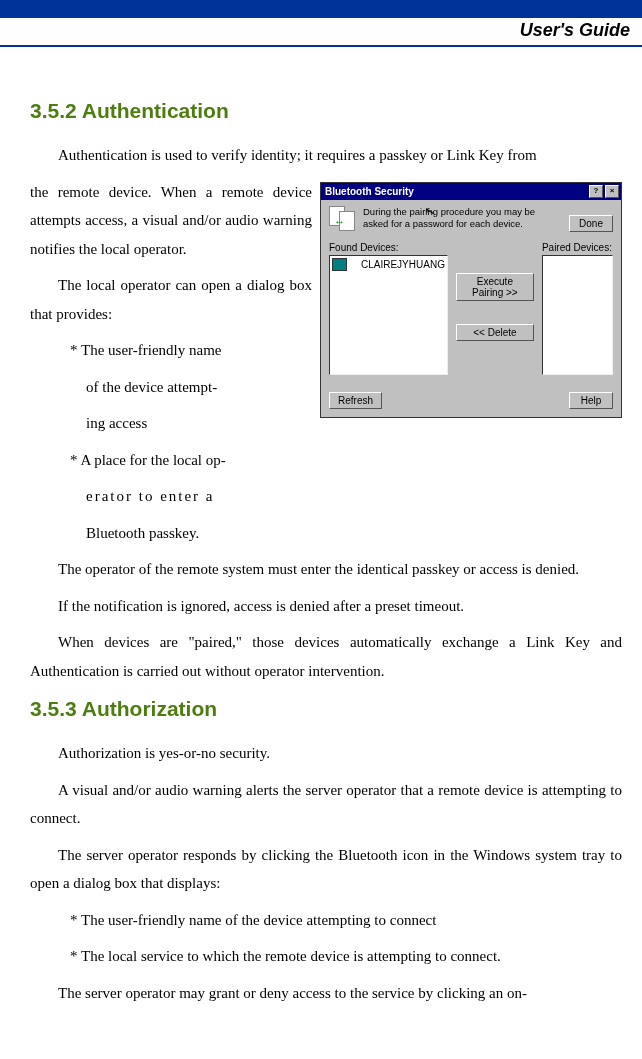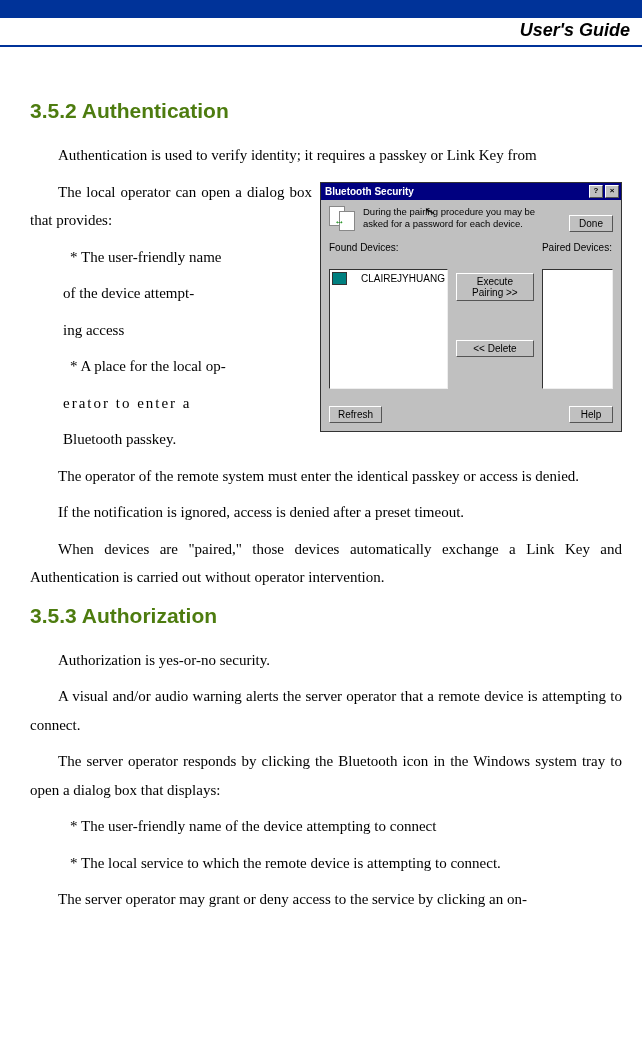--- a/index.html
+++ b/index.html
@@ -153,21 +153,21 @@
     .fig-cols {
       display: flex;
       gap: 8px;
       align-items: flex-start;
     }
     .fig-col {
       flex: 1;
     }
     .fig-label {
       font-size: 10px;
-      margin-bottom: 16px;
+      margin-bottom: 2px;
       color: #000;
     }
     .fig-listbox {
       background: #fff;
       border: 1px solid #555;
       border-top-color: #333;
       border-left-color: #333;
       border-right-color: #eee;
       border-bottom-color: #eee;
       height: 120px;
@@ -184,38 +184,38 @@
       width: 13px;
       height: 11px;
       background: #008080;
       border: 1px solid #333;
       display: inline-block;
       position: relative;
     }
     .fig-midcol {
       display: flex;
       flex-direction: column;
-      gap: 30px;
+      gap: 14px;
       width: 78px;
       padding-top: 22px;
     }
     .fig-bottom {
       display: flex;
       justify-content: space-between;
       margin-top: 8px;
       gap: 16px;
     }
     .bullet {
       margin-left: 40px;
       text-indent: -8px;
       padding-left: 8px;
       line-height: 1.9;
     }
     .bullet-cont {
-      margin-left: 33px;
+      margin-left: 56px;
       line-height: 1.9;
     }
     .left-narrow {
       width: 300px;
     }
   </style>
 </head>
 <body>
 
 <div class="top-bar"></div>
@@ -272,20 +272,21 @@
           </div>
         </div>
         <div class="fig-bottom">
           <span class="fig-btn">Refresh</span>
           <span class="fig-btn">Help</span>
         </div>
       </div>
     </div>
 
     <div class="left-narrow">
+      <p style="text-align:justify;">the remote device. When a remote device attempts access, a visual and/or audio warning notifies the local operator.</p>
       <p class="indent" style="text-align:justify;">The local operator can open a dialog box that provides:</p>
       <p class="bullet">* The user-friendly name</p>
       <p class="bullet-cont">of the device attempt-</p>
       <p class="bullet-cont">ing access</p>
       <p class="bullet">* A place for the local op-</p>
       <p class="bullet-cont" style="letter-spacing:2px;">erator to enter a</p>
       <p class="bullet-cont">Bluetooth passkey.</p>
     </div>
   </div>
 

